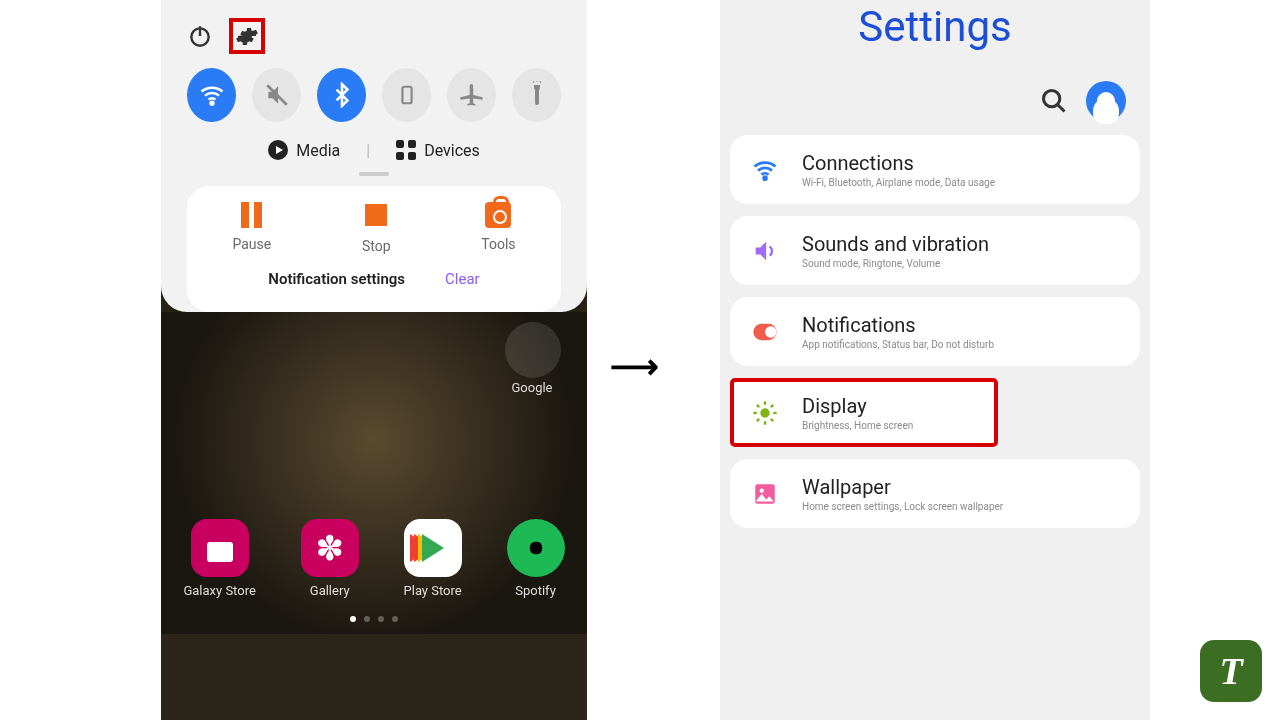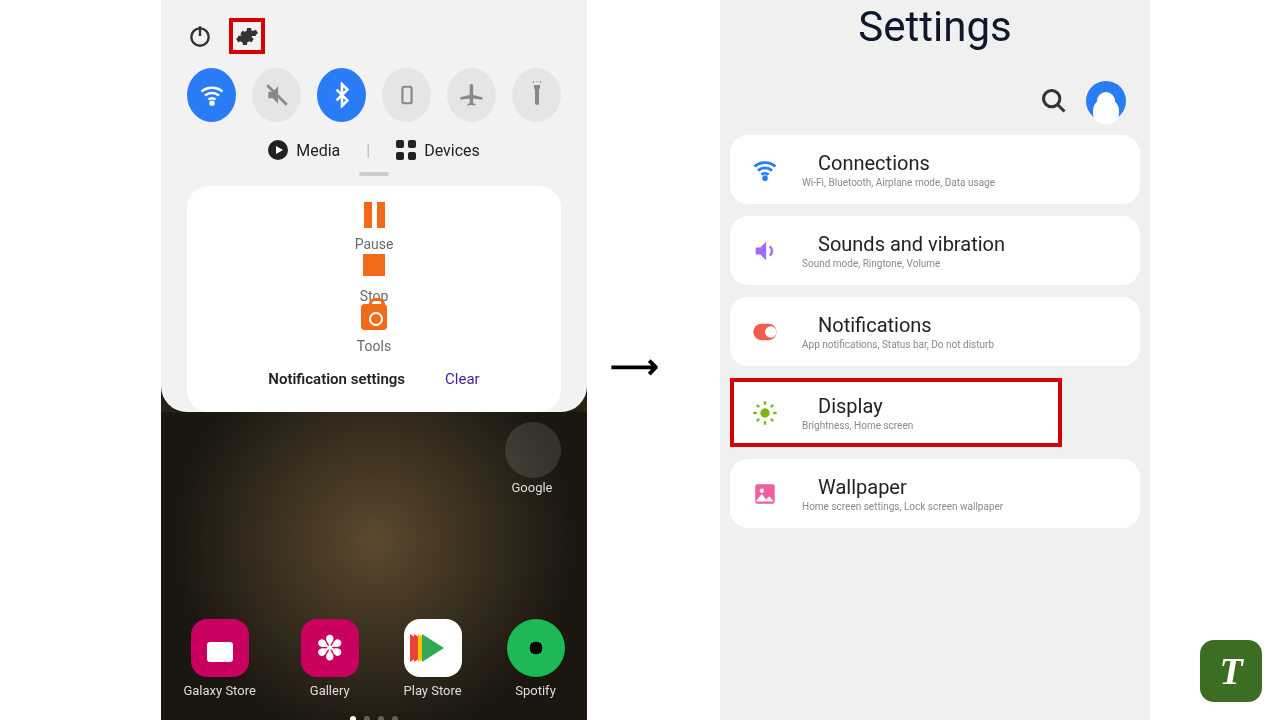--- a/index.html
+++ b/index.html
@@ -18,32 +18,32 @@
   .tg { width:54px; height:54px; border-radius:50%; background:#e5e5e5; display:flex; align-items:center; justify-content:center; color:#777; }
   .tg.on { background:#2a7cf6; color:#fff; }
   .media-row { display:flex; justify-content:center; gap:26px; align-items:center; margin-top:18px; font-size:16px; color:#222;text-align:center; }
   .media-item { display:flex; align-items:center; gap:8px; }
   .media-item .dot { width:20px; height:20px; border-radius:50%; background:#222; display:flex; align-items:center; justify-content:center; }
   .media-item .dot::after{content:"";width:0;height:0;border-left:7px solid #fff;border-top:4px solid transparent;border-bottom:4px solid transparent;margin-left:2px;}
   .media-item.devices .grid4{width:20px;height:20px;display:grid;grid-template-columns:8px 8px;grid-template-rows:8px 8px;gap:4px;}
   .media-item.devices .grid4 span{background:#222;border-radius:2px;}
   .handle { width:30px; height:4px; background:#ccc; border-radius:2px; margin:12px auto 10px auto; }
   .card { background:#fff; border-radius:22px; padding:16px 0 12px 0; }
-  .actions { display:flex; justify-content:space-around; text-align:center;flex-direction:column; }
+  .actions { display:flex; justify-content:space-around; text-align:center; }
   .act .ic { width:28px; height:28px; margin:0 auto 6px auto; }
   .act .lbl { font-size:14px; color:#6a6a6a; }
   .pause-ic{display:flex;gap:5px;justify-content:center;}
   .pause-ic span{width:8px;height:26px;background:#f06a1a;}
   .stop-ic{width:22px;height:22px;background:#f06a1a;margin:2px auto;}
   .tool-ic{width:26px;height:26px;background:#f06a1a;border-radius:4px;position:relative;margin:0 auto;}
   .tool-ic::before{content:"";position:absolute;top:-6px;left:8px;width:10px;height:6px;border:3px solid #f06a1a;border-bottom:none;border-radius:6px 6px 0 0;}
   .tool-ic::after{content:"";position:absolute;top:8px;left:8px;width:10px;height:10px;border:2px solid #fff;border-radius:50%;}
   .notif-row{display:flex;justify-content:center;gap:40px;margin-top:16px;padding-bottom:12px;font-size:15px;}
   .notif-row .ns{font-weight:600;color:#222;}
-  .notif-row .cl{color:#4c1d95;}
+  .notif-row .cl{color:#8b5cf6;}
   
   .wall { height:322px; background:radial-gradient(circle at 50% 40%, #5a4a2f 0%, #1a1610 70%); position:relative; }
   .folder-circ{position:absolute;top:10px;right:26px;width:56px;height:56px;border-radius:50%;background:rgba(255,255,255,.12);display:flex;align-items:center;justify-content:center;}
   .folder-lbl{position:absolute;top:68px;right:20px;color:#ddd;font-size:13px;text-align:center;width:70px;}
   .apps{position:absolute;bottom:36px;left:0;right:0;display:flex;justify-content:space-around;}
   .app{display:flex;flex-direction:column;align-items:center;gap:6px;color:#ddd;font-size:13px;}
   .app .ai{width:58px;height:58px;border-radius:16px;display:flex;align-items:center;justify-content:center;font-size:28px;}
   .ai.store{background:#c9005f;}
   .ai.gal{background:#c9005f;}
   .ai.play{background:#fff;}
@@ -54,30 +54,30 @@
   .ai.spot::after{content:"";width:30px;height:30px;border-radius:50%;background:radial-gradient(circle,#000 30%,transparent 31%);position:relative;}
   .pager{position:absolute;bottom:12px;left:0;right:0;display:flex;justify-content:center;gap:8px;}
   .pager span{width:6px;height:6px;border-radius:50%;background:rgba(255,255,255,.3);}
   .pager span.on{background:#fff;}
 
   
   .arrow { position:absolute; left:610px; top:346px; font-size:34px; font-weight:bold; color:#000; }
 
   
   .phone-right { left:720px; top:0; width:430px; background:#f0f0f0; }
-  .settings-title { text-align:center; font-size:42px; color:#0f172a; margin-top:2px; font-weight:400;}
+  .settings-title { text-align:center; font-size:42px; color:#1d4ed8; margin-top:2px; font-weight:400;}
   .set-icons { display:flex; justify-content:flex-end; gap:18px; align-items:center; padding:30px 24px 14px 0; }
   .set-icons .search svg{display:block;}
   .avatar{width:40px;height:40px;border-radius:50%;background:#2a7cf6;display:flex;align-items:center;justify-content:center;}
   .avatar::after{content:"";width:18px;height:18px;background:#fff;border-radius:50% 50% 40% 40%;box-shadow:0 10px 0 4px #fff;}
   .list { padding:0 10px; }
   .item { background:#fff; border-radius:18px; padding:16px 18px; margin-bottom:12px; display:flex; gap:20px; align-items:center; }
-  .item.hl { border:4px solid #d60000; border-radius:0; padding:12px 14px; width:332px;}
+  .item.hl { border:4px solid #d60000; border-radius:5px; padding:12px 14px; width:268px;}
   .item .ic { width:34px; display:flex; justify-content:center; }
-  .item .txt .t { font-size:20px; color:#222;margin-left:16px; }
+  .item .txt .t { font-size:20px; color:#222; }
   .item .txt .s { font-size:10px; color:#8a8a8a; margin-top:2px; }
   .ic-wifi{color:#2a7cf6;}
   .ic-sound{color:#a06cf5;}
   .ic-notif{color:#f25c4d;}
   .ic-disp{color:#7cb518;}
   .ic-wall{color:#f25ca0;}
   
   .t-badge{position:absolute;right:18px;bottom:18px;width:62px;height:62px;border-radius:14px;background:#3b6e22;display:flex;align-items:center;justify-content:center;color:#fff;font-size:38px;font-style:italic;font-weight:bold;font-family:Georgia,serif;}
 </style>
 </head>

